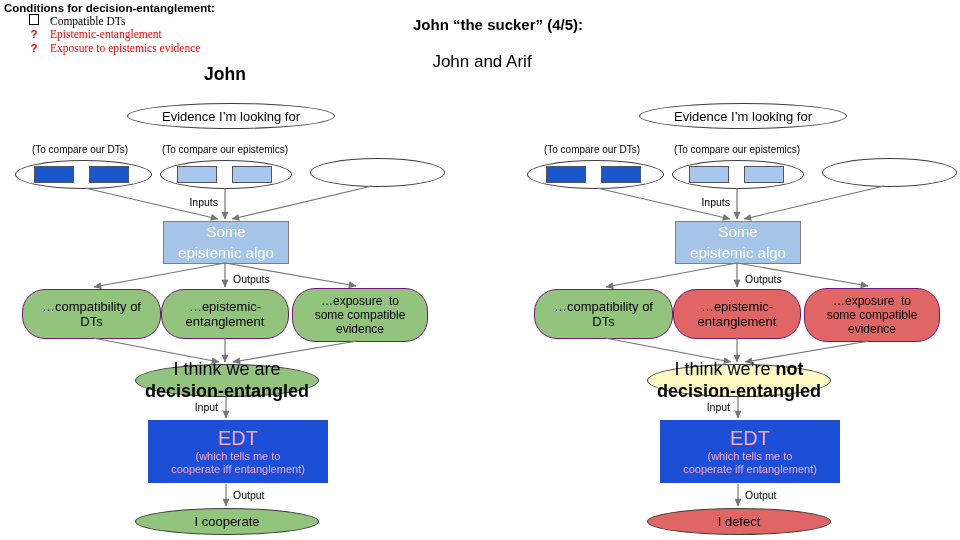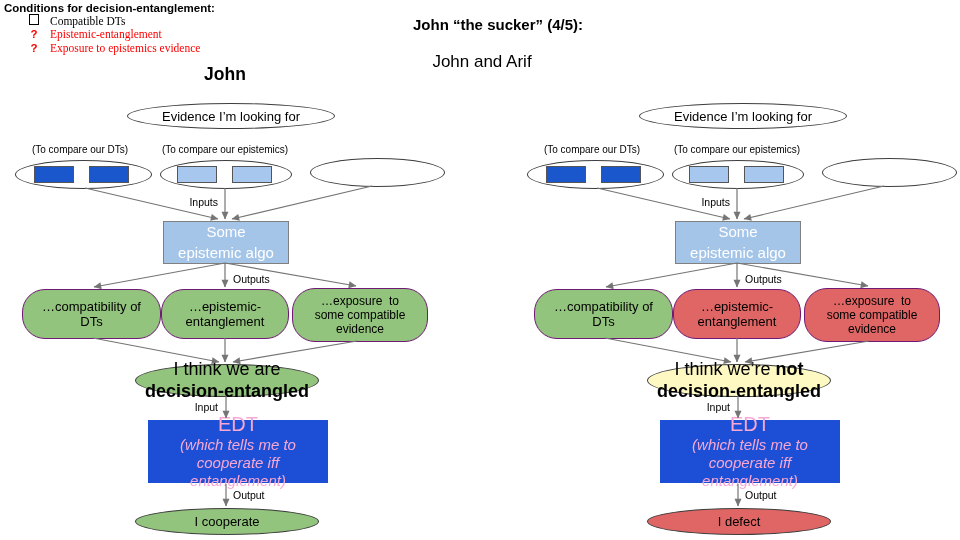--- a/index.html
+++ b/index.html
@@ -28,21 +28,21 @@
   .flowlabel{position:absolute;font-size:10.5px;}
   .algobox{position:absolute;left:163px;top:221px;width:124px;height:41px;border:1px solid #808080;
            color:#fff;font-size:15px;line-height:1.35;display:flex;flex-direction:column;
            align-items:center;justify-content:center;text-align:center;}
   .obox{position:absolute;border:1px solid #701a75;border-radius:23px;display:flex;align-items:center;
         justify-content:center;text-align:center;font-size:13px;line-height:1.18;white-space:pre-wrap;}
   .belief{left:135px;top:364px;width:182px;height:31px;font-size:18px;line-height:1.2;}
   .edtbox{position:absolute;left:137px;top:420px;width:180px;height:63px;color:#f9a8d4;display:flex;
           flex-direction:column;align-items:center;justify-content:center;text-align:center;margin-left:11px;}
   .edt-title{font-size:20px;line-height:1.15;}
-  .edt-sub{font-size:15px;line-height:1.2;font-style:italic;}
+  .edt-sub{font-size:11px;line-height:1.2;}
   .result{left:135px;top:508px;width:182px;height:25px;font-size:13px;}
   .arrows{position:absolute;left:0;top:0;z-index:5;pointer-events:none;}
   .shape-layer{z-index:2;}
 </style>
 </head>
 <body>
 
 <div class="canvas">
 
   <div class="abs legend-title">Conditions for decision-entanglement:</div>

